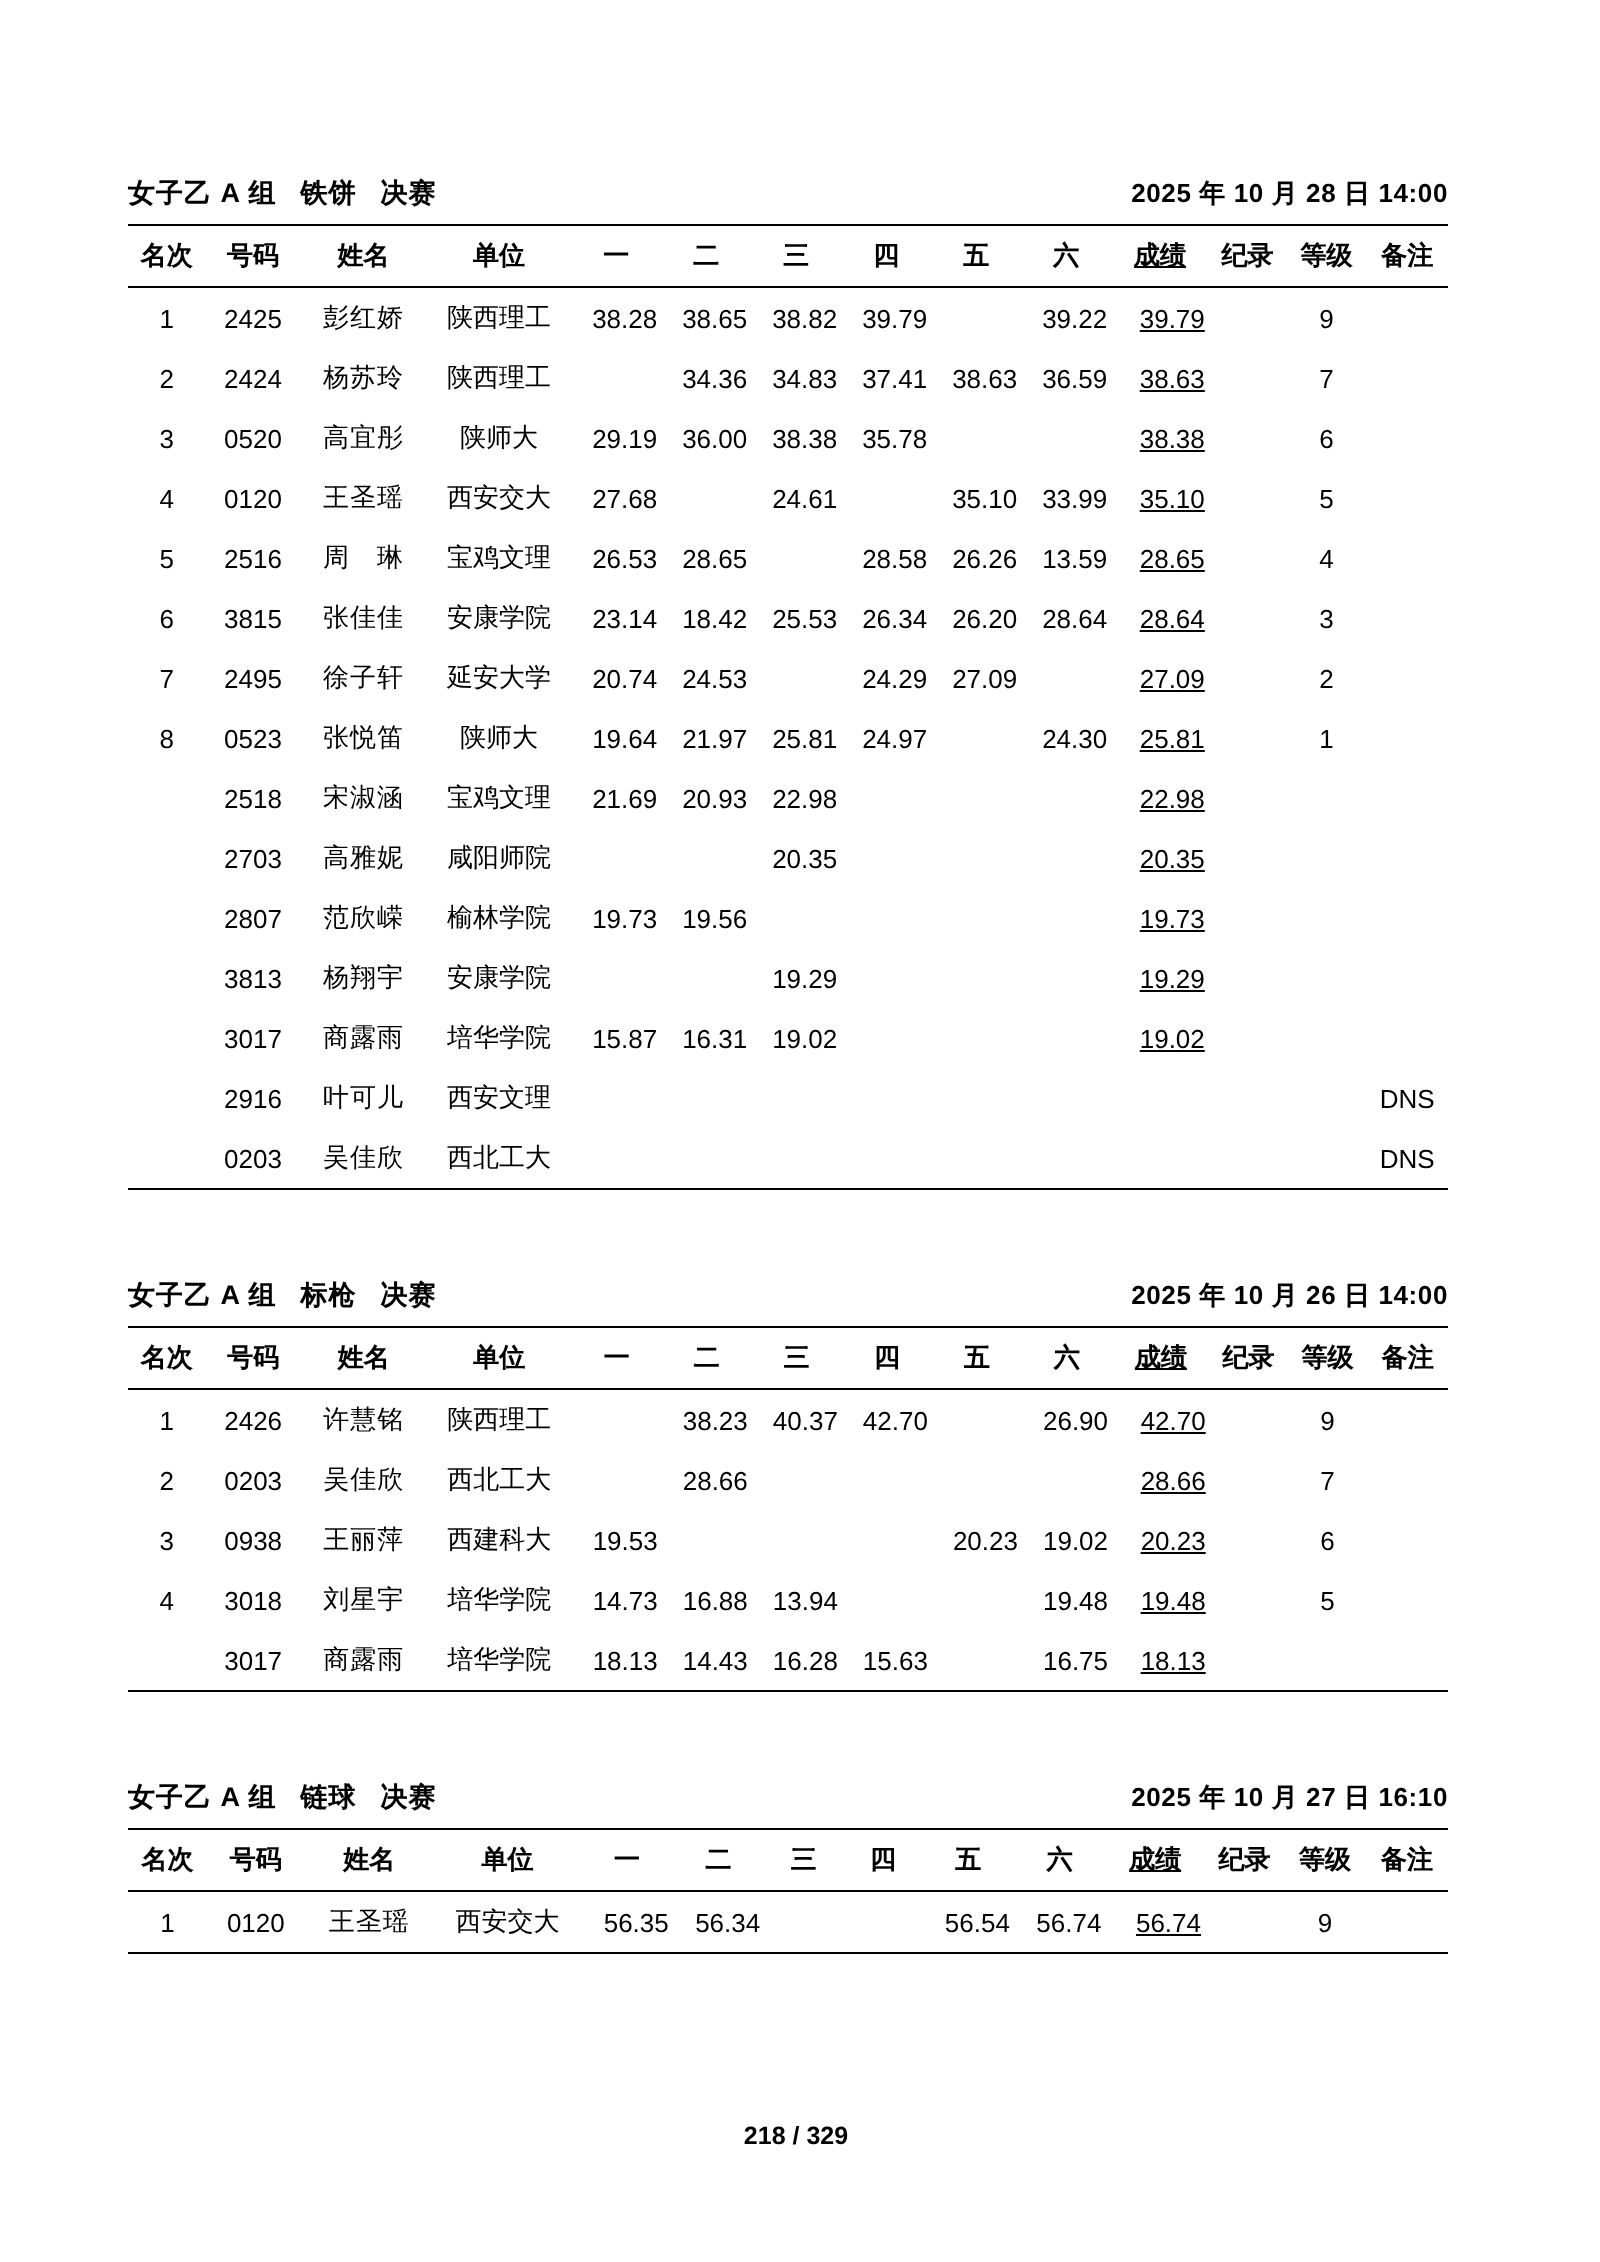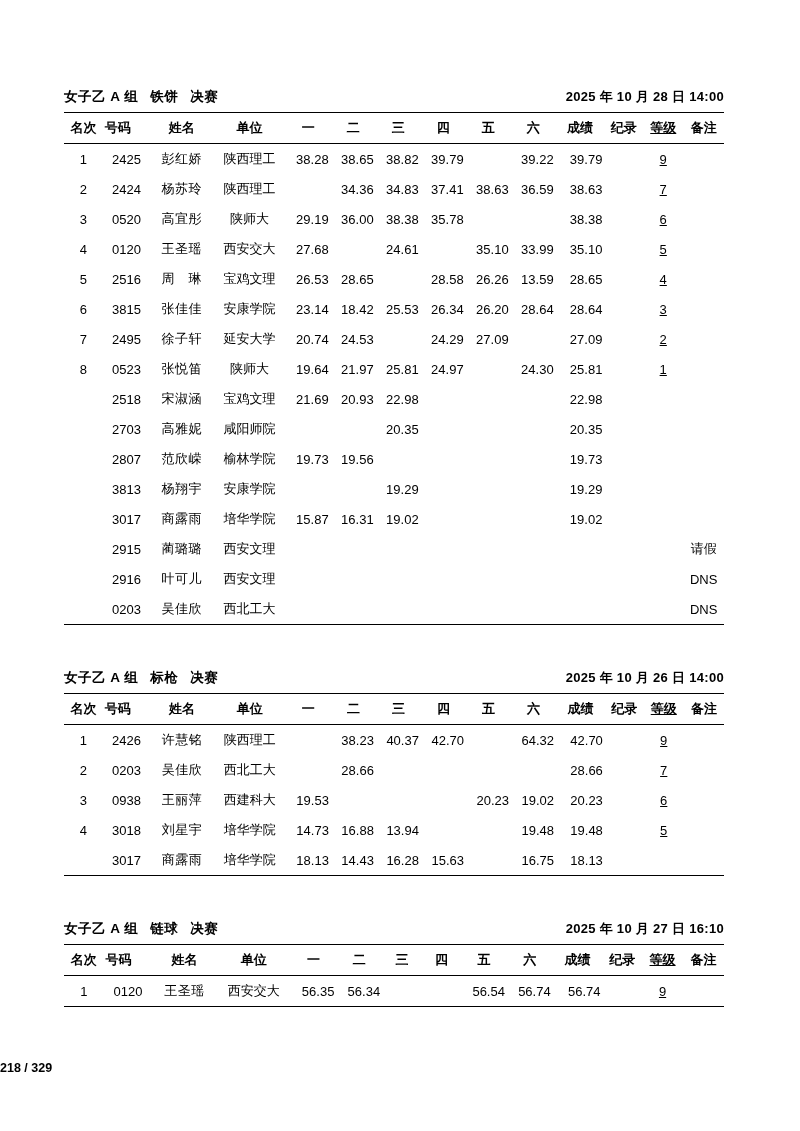--- a/index.html
+++ b/index.html
@@ -59,42 +59,43 @@
   }
   table.results tbody td {
     padding: 6px 2px;
     white-space: nowrap;
   }
   table.results tbody tr:last-child td {
     border-bottom: 1.6px solid #000;
   }
   
   .c-rank   { width: 40px;  text-align: center; margin-left: 18px; }
-  .c-bib    { width: 52px;  text-align: left; }
+  .c-bib    { width: 52px;  text-align: center; }
   .c-name   { width: 70px;  text-align: center; }
   .c-unit   { width: 78px;  text-align: center; }
   .c-try    { width: 46px;  text-align: center; }
-  .c-result { width: 52px;  text-align: center; }
+  .c-result { width: 52px;  text-align: center; text-decoration: underline; }
   .c-record { width: 40px;  text-align: center; }
-  .c-grade  { width: 42px;  text-align: center; text-decoration: underline; }
+  .c-grade  { width: 42px;  text-align: center; }
   .c-note   { width: 42px;  text-align: center; }
 
   tbody td.c-name { text-align: center; letter-spacing: 0.5px; }
   tbody td.c-unit { text-align: center; }
   tbody td.c-try, tbody td.c-result { text-align: right; padding-right: 4px; }
   tbody td.c-rank { text-align: center; }
   tbody td.c-bib { text-align: center; }
   tbody td.c-grade { text-align: center; }
   tbody td.c-note { text-align: center; }
 
   .footer {
     position: absolute;
     left: 0;
     right: 4px;
     bottom: 56px;
+    text-align: center;
     font-size: 12.5px;
     font-weight: bold;
   }
 </style>
 </head>
 <body>
 
 <div class="page">
 
   <div class="event-block">
@@ -325,36 +326,20 @@
             <td class="c-try"></td>
             <td class="c-try"></td>
             <td class="c-try"></td>
             <td class="c-result">19.02</td>
             <td class="c-record"></td>
             <td class="c-grade"></td>
             <td class="c-note"></td>
           </tr>
         <tr>
             <td class="c-rank"></td>
-            <td class="c-bib">2915</td>
-            <td class="c-name">蔺璐璐</td>
-            <td class="c-unit">西安文理</td>
-            <td class="c-try"></td>
-            <td class="c-try"></td>
-            <td class="c-try"></td>
-            <td class="c-try"></td>
-            <td class="c-try"></td>
-            <td class="c-try"></td>
-            <td class="c-result"></td>
-            <td class="c-record"></td>
-            <td class="c-grade"></td>
-            <td class="c-note">请假</td>
-          </tr>
-        <tr>
-            <td class="c-rank"></td>
             <td class="c-bib">2916</td>
             <td class="c-name">叶可儿</td>
             <td class="c-unit">西安文理</td>
             <td class="c-try"></td>
             <td class="c-try"></td>
             <td class="c-try"></td>
             <td class="c-try"></td>
             <td class="c-try"></td>
             <td class="c-try"></td>
             <td class="c-result"></td>
@@ -410,21 +395,21 @@
         <tr>
             <td class="c-rank">1</td>
             <td class="c-bib">2426</td>
             <td class="c-name">许慧铭</td>
             <td class="c-unit">陕西理工</td>
             <td class="c-try"></td>
             <td class="c-try">38.23</td>
             <td class="c-try">40.37</td>
             <td class="c-try">42.70</td>
             <td class="c-try"></td>
-            <td class="c-try">64.32</td>
+            <td class="c-try">26.90</td>
             <td class="c-result">42.70</td>
             <td class="c-record"></td>
             <td class="c-grade">9</td>
             <td class="c-note"></td>
           </tr>
         <tr>
             <td class="c-rank">2</td>
             <td class="c-bib">0203</td>
             <td class="c-name">吴佳欣</td>
             <td class="c-unit">西北工大</td>

